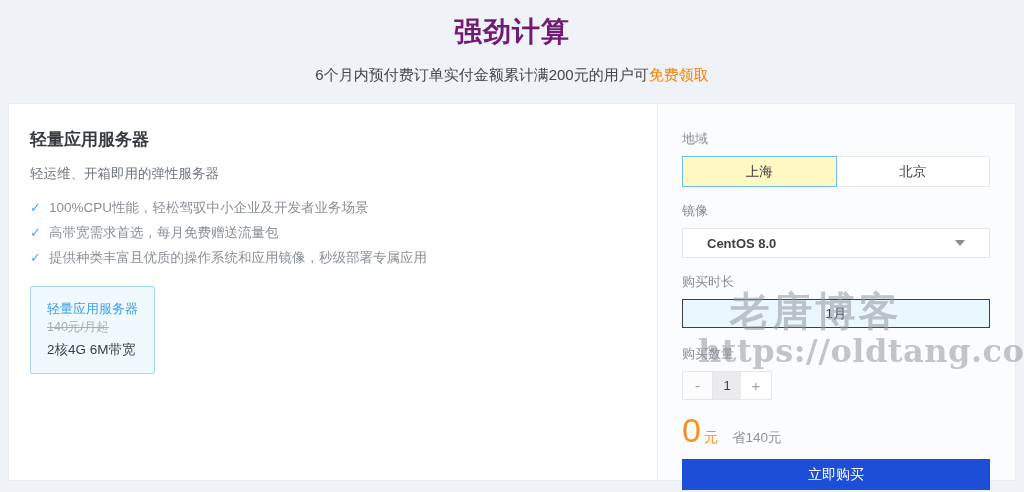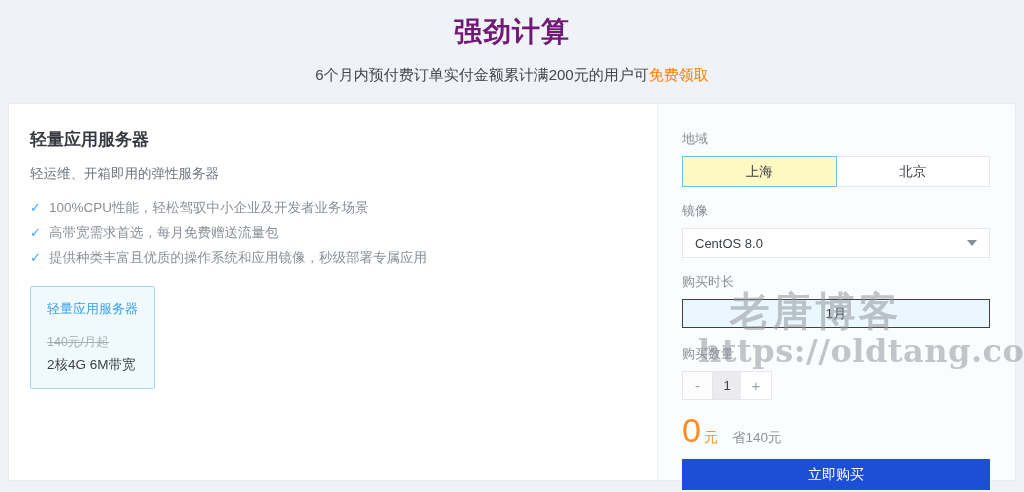--- a/index.html
+++ b/index.html
@@ -25,42 +25,42 @@
   .product-name { font-size:17px; font-weight:700; color:#36393f; }
   .product-tagline { margin-top:14px; font-size:13.5px; color:#6e757d; }
   .feature-list { margin-top:12px; list-style:none; }
   .feature-list li { line-height:25px; font-size:13.5px; color:#8a9097; }
   .check { color:#3fa9f5; font-weight:700; margin-right:8px; font-size:13px; }
   .plan-card {
     display:inline-block; margin-top:16px; padding:13px 16px 14px 16px;
     background:#f0fafe; border:1px solid #a5d9f5; border-radius:2px; cursor:pointer;
   }
   .plan-name { font-size:13px; color:#3a9ff0; }
-  .plan-old-price { margin-top:16px; font-size:12.5px; color:#a8adb3; text-decoration:line-through; }
+  .plan-old-price { margin-top:1px; font-size:12.5px; color:#a8adb3; text-decoration:line-through; }
   .plan-spec { margin-top:5px; font-size:13.5px; color:#3c4046; }
   
   .right-panel {
     width:358px; background:#fbfcfe; border-left:1px solid #eef1f4;
     padding:26px 25px 0 24px;
   }
   .field-label { font-size:13px; color:#878d94; }
   .tabs { margin-top:8px; display:flex; height:31px; }
   .tab {
     flex:1; display:flex; align-items:center; justify-content:center;
     font-size:13.5px; color:#3c4046; cursor:pointer; background:#fff;
     border:1px solid #e5e8ec;
   }
   .tab.selected { background:#fef9c3; border:1px solid #6bbdf2; }
   .tab + .tab { border-left:none; }
   .mt15 { margin-top:15px; }
   .mt17 { margin-top:17px; }
   .select-box {
     margin-top:8px; height:30px; background:#fff; border:1px solid #e3e6ea;
     display:flex; align-items:center; justify-content:space-between;
-    padding:0 12px; font-size:13px; color:#3c4046; cursor:pointer;
+    padding:0 24px; font-size:13px; color:#3c4046; cursor:pointer;font-weight:bold;
   }
   .caret-down {
     width:0; height:0; border-left:5px solid transparent;
     border-right:5px solid transparent; border-top:6px solid #8a8f94;
   }
   .duration-box {
     margin-top:8px; height:29px; background:#eaf7fe; border:1px solid #404040;
     display:flex; align-items:center; justify-content:center;
     font-size:13.5px; color:#3c4046; cursor:pointer;
   }

